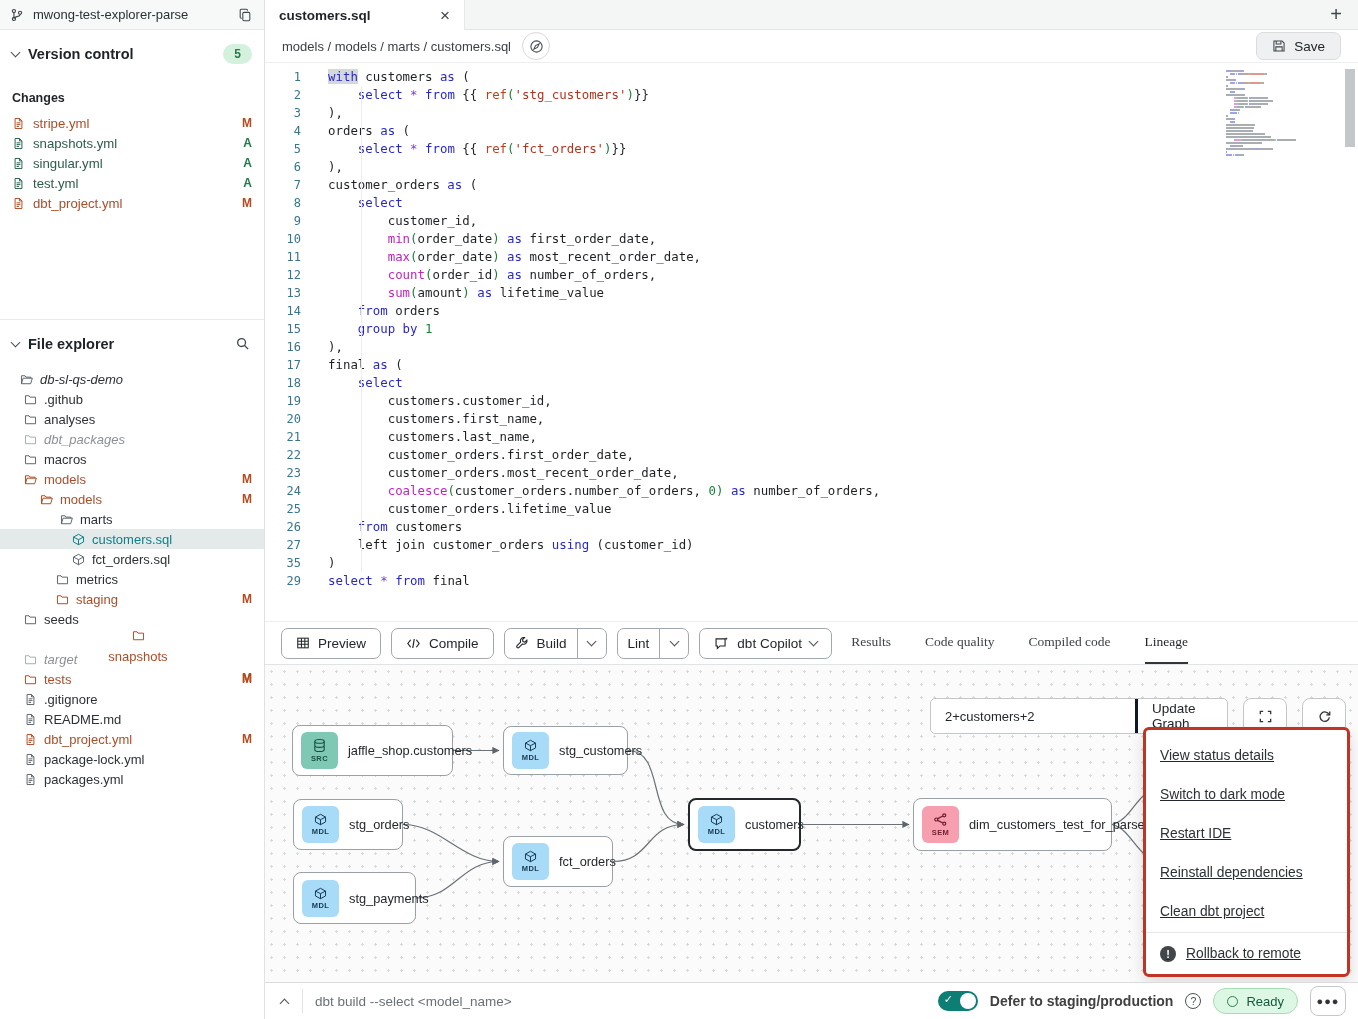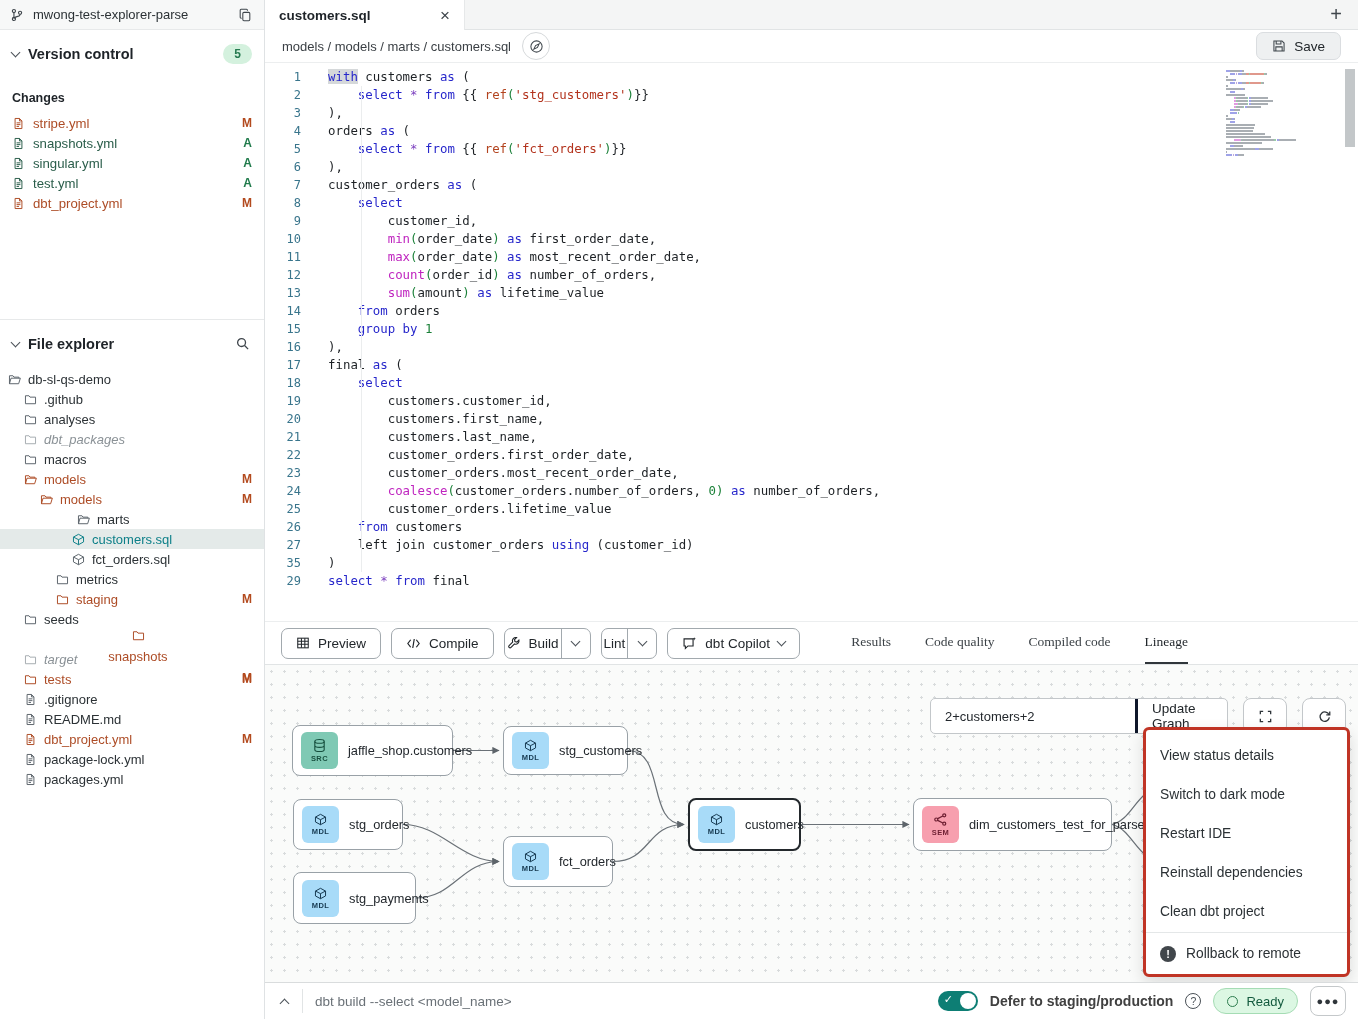--- a/index.html
+++ b/index.html
@@ -62,21 +62,21 @@
   .tk-num { color:#1a8038; } .tk-br { color:#1a8038; } .tk-op { color:#7b3fbf; } .tk-pl { color:#1d2125; }
   .tk-hl { background:#d5d8da; }
   .minimap { position:absolute; top:7px; right:24px; width:108px; cursor:pointer; }
   .mrow { height:2px; margin-bottom:1px; display:flex; }
   .mseg { height:2px; flex:none; }
   .vthumb { position:absolute; top:6px; right:3px; width:10px; height:78px; background:#c3c7c9; cursor:pointer; }
 
   .runbar { height:44px; border-top:1px solid #eceeef; border-bottom:1px solid #e1e4e5; display:flex; align-items:center; padding-left:16px; background:#fff; }
   .rbtn { display:flex; align-items:center; gap:8px; border:1px solid #a2a9ae; background:#fff; border-radius:7px; height:31px; padding:0 14px; font-size:13.5px; margin-right:10px; color:#22272b; cursor:pointer; }
   .rbtn-split { display:flex; border:1px solid #a2a9ae; border-radius:7px; height:31px; overflow:hidden; margin-right:10px; background:#fff; }
-  .rbtn-split .lbl { display:flex; align-items:center; gap:8px; padding:0 2px; font-size:13.5px; cursor:pointer; color:#22272b; }
+  .rbtn-split .lbl { display:flex; align-items:center; gap:8px; padding:0 10px; font-size:13.5px; cursor:pointer; color:#22272b; }
   .rbtn-split .car { width:29px; border-left:1px solid #a2a9ae; display:flex; align-items:center; justify-content:center; cursor:pointer; }
   .res-tabs { margin-left:auto; display:flex; gap:34px; padding-right:170px; height:100%; align-items:stretch;font-family:Liberation Serif, serif; }
   .rtab { font-size:13.5px; color:#3c4247; display:flex; align-items:center; border-bottom:2px solid transparent; cursor:pointer; }
   .rtab.active { border-bottom-color:#30363b; color:#1e2328; }
 
   
   .lineage { position:relative; flex:1; background:#fafbfa; background-image:radial-gradient(#d8dbdc 1px, transparent 1.2px); background-size:13px 13px; overflow:hidden; }
   .graph-svg { position:absolute; left:0; top:0; }
   .node { position:absolute; background:#fff; border:1px solid #99a1a7; border-radius:8px; display:flex; align-items:center; gap:10px; padding:0 10px 0 8px; font-size:12.8px; color:#23282d; cursor:pointer; }
   .node.sel { border:2px solid #23282c; }
@@ -202,21 +202,21 @@
         <span>File explorer</span>
         <span class="spacer"></span>
         <span class="icon-btn">
           <svg viewBox="0 0 16 16" width="15" height="15" fill="none" stroke="currentColor" stroke-width="1.4">
               <circle cx="7" cy="7" r="4.2"></circle>
               <path d="M10.2 10.2 14 14"></path>
             </svg>
         </span>
       </div>
       <div class="tree" id="file-tree">
-          <div class="trow" style="padding-left: 8px;">
+          <div class="trow" style="padding-left: 20px; font-style: italic;">
             <span class="ticon">
               <svg viewBox="0 0 16 16" width="13" height="13" fill="none" stroke="currentColor" stroke-width="1.2">
                 <path d="M13.4 6.4V5.1H7.4L6.1 3.4H1.8v9.8"></path>
                 <path d="M1.8 13.2l1.9-6.8h11.5l-2.1 6.8z"></path>
               </svg>
             </span>
             <span class="tname">db-sl-qs-demo</span>
           </div>
           <div class="trow" style="padding-left: 24px;">
             <span class="ticon">
@@ -263,21 +263,21 @@
           <div class="trow mod" style="padding-left: 40px;">
             <span class="ticon">
               <svg viewBox="0 0 16 16" width="13" height="13" fill="none" stroke="currentColor" stroke-width="1.2">
                 <path d="M13.4 6.4V5.1H7.4L6.1 3.4H1.8v9.8"></path>
                 <path d="M1.8 13.2l1.9-6.8h11.5l-2.1 6.8z"></path>
               </svg>
             </span>
             <span class="tname">models</span>
             <span class="tstatus">M</span>
           </div>
-          <div class="trow" style="padding-left: 77px; text-align: right;">
+          <div class="trow" style="padding-left: 60px; text-align: right;">
             <span class="ticon">
               <svg viewBox="0 0 16 16" width="13" height="13" fill="none" stroke="currentColor" stroke-width="1.2">
                 <path d="M13.4 6.4V5.1H7.4L6.1 3.4H1.8v9.8"></path>
                 <path d="M1.8 13.2l1.9-6.8h11.5l-2.1 6.8z"></path>
               </svg>
             </span>
             <span class="tname">marts</span>
           </div>
           <div class="trow sel" style="padding-left: 72px;">
             <span class="ticon">
@@ -799,21 +799,21 @@
             </svg>
         </span>
         <span class="sq-btn">
           <svg viewBox="0 0 16 16" width="15" height="15" fill="none" stroke="currentColor" stroke-width="1.4">
               <path d="M12.9 6.3A5 5 0 1 0 13.2 9"></path>
               <path d="M13.6 2.6v3.7H9.9"></path>
             </svg>
         </span>
       </div>
 
-      <div class="ctx-menu" id="ctx-menu" style="border-color: rgb(192, 52, 37);">
+      <div class="ctx-menu" id="ctx-menu" style="border-color: rgb(192, 52, 37); text-decoration: underline;">
           <div class="mitem">View status details</div>
           <div class="mitem">Switch to dark mode</div>
           <div class="mitem">Restart IDE</div>
           <div class="mitem">Reinstall dependencies</div>
           <div class="mitem">Clean dbt project</div>
           <div class="mdivider"></div>
           <div class="mitem">
             <span class="alert-dot">!</span>
             <span>Rollback to remote</span>
           </div>

